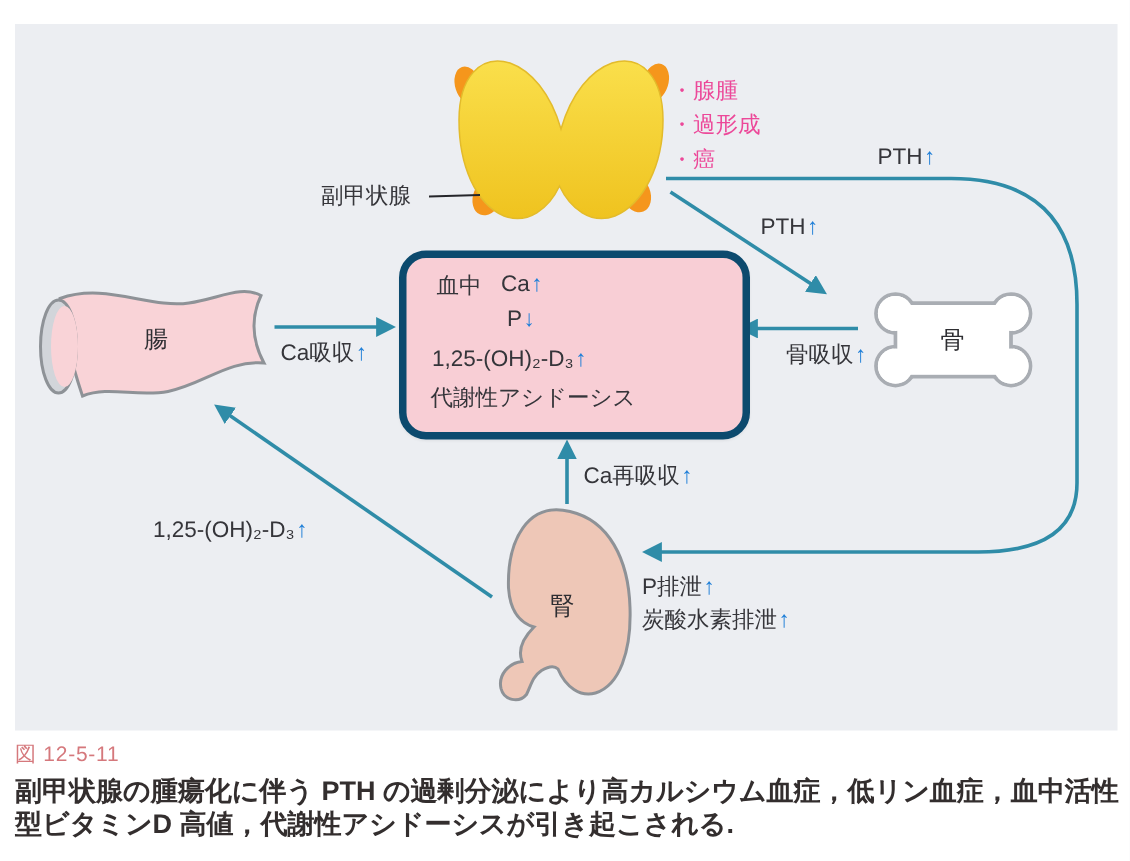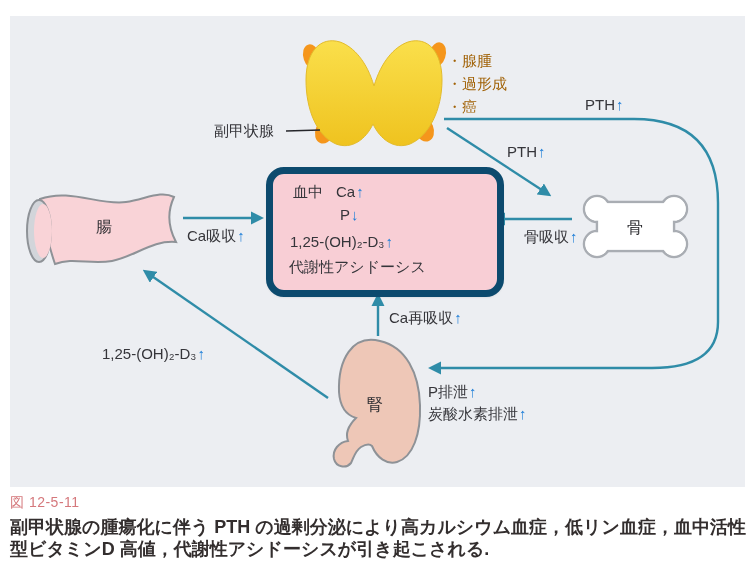--- a/index.html
+++ b/index.html
@@ -3,23 +3,23 @@
 <meta charset="utf-8">
 <style>
   html,body{margin:0;padding:0;background:#fff;}
   .page{position:relative;width:753px;height:574px;background:#ffffff;overflow:hidden;
         font-family:"Liberation Sans","DejaVu Sans",sans-serif;color:#2f2f33;}
   .panel{position:absolute;left:10px;top:16px;width:735px;height:471px;background:#ECEEF2;}
   svg.layer{position:absolute;left:0;top:0;width:753px;height:574px;}
   .lbl{position:absolute;font-size:15px;line-height:1.2;color:#35353a;white-space:nowrap;}
   .organ{font-size:16px;color:#2e2e32;}
   .blue{color:#1F7FD8;font-weight:700;margin-left:1px;}
-  .bullets{position:absolute;left:447px;top:49px;font-size:15px;line-height:23px;color:#a16207;}
+  .bullets{position:absolute;left:447px;top:49px;font-size:15px;line-height:23px;color:#ec4899;}
   .pink-box{position:absolute;left:266px;top:167px;width:224px;height:116px;background:#F8CED5;
-            border:7px solid #0c4a6e;border-radius:18px;box-shadow:0 1px 2px rgba(0,0,0,0.06);}
+            border:5px solid #0c4a6e;border-radius:18px;box-shadow:0 1px 2px rgba(0,0,0,0.06);}
   .pink-box span.row{position:absolute;font-size:15px;color:#35353a;white-space:nowrap;}
   .caption{position:absolute;left:10px;top:494px;width:737px;}
   .cap-head{display:flex;align-items:baseline;gap:10px;}
   .fig-label{font-size:14px;color:#D5787C;letter-spacing:0.5px;}
   .fig-title{font-size:15.5px;font-weight:700;color:#3B3333;}
   .cap-body{margin-top:4px;font-size:18px;line-height:22px;color:#332e2e;width:737px;font-weight:bold;}
 </style>
 </head>
 <body>
 

